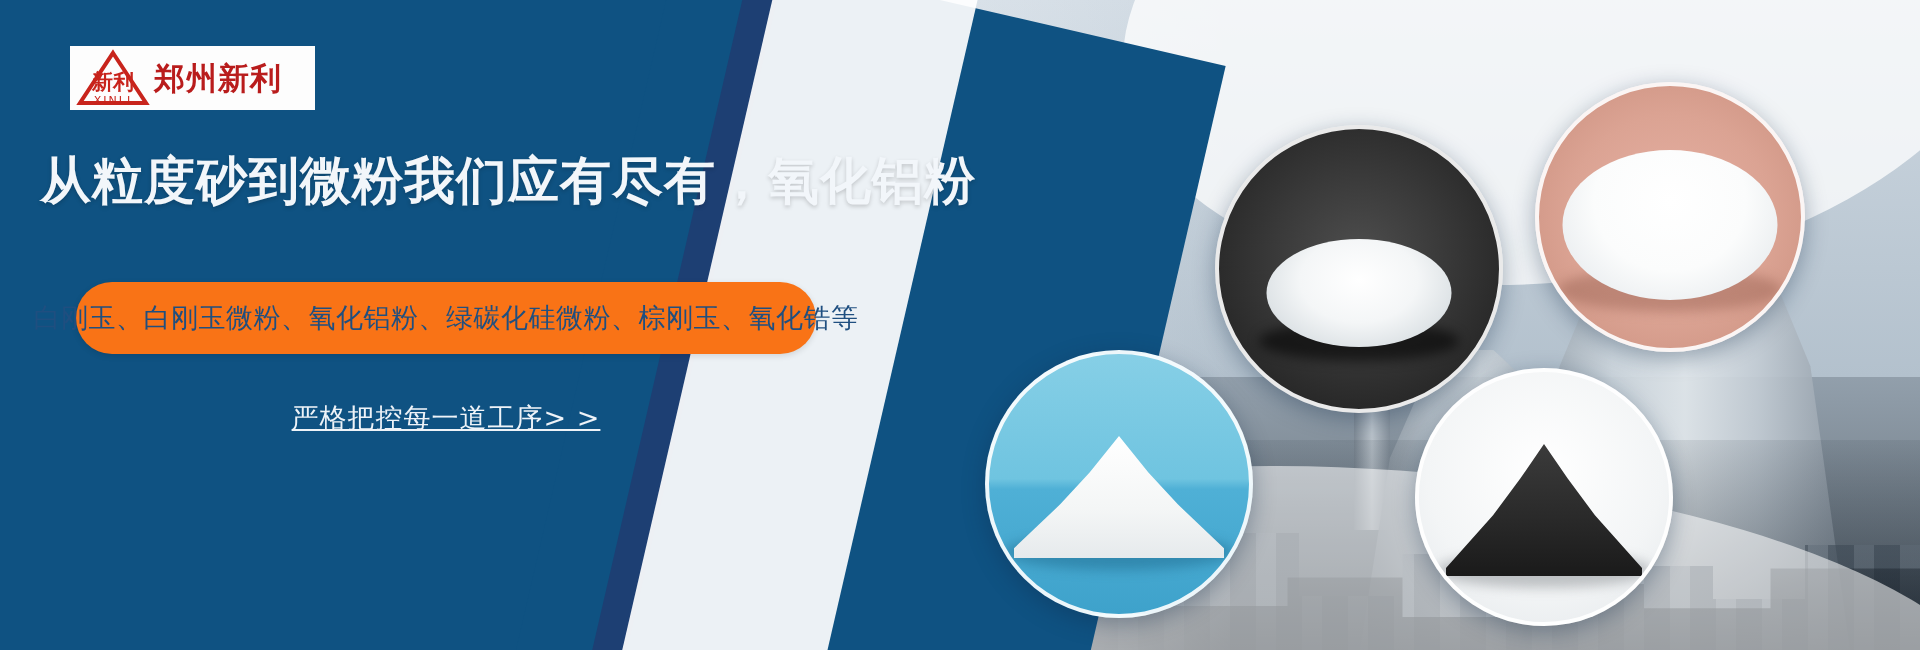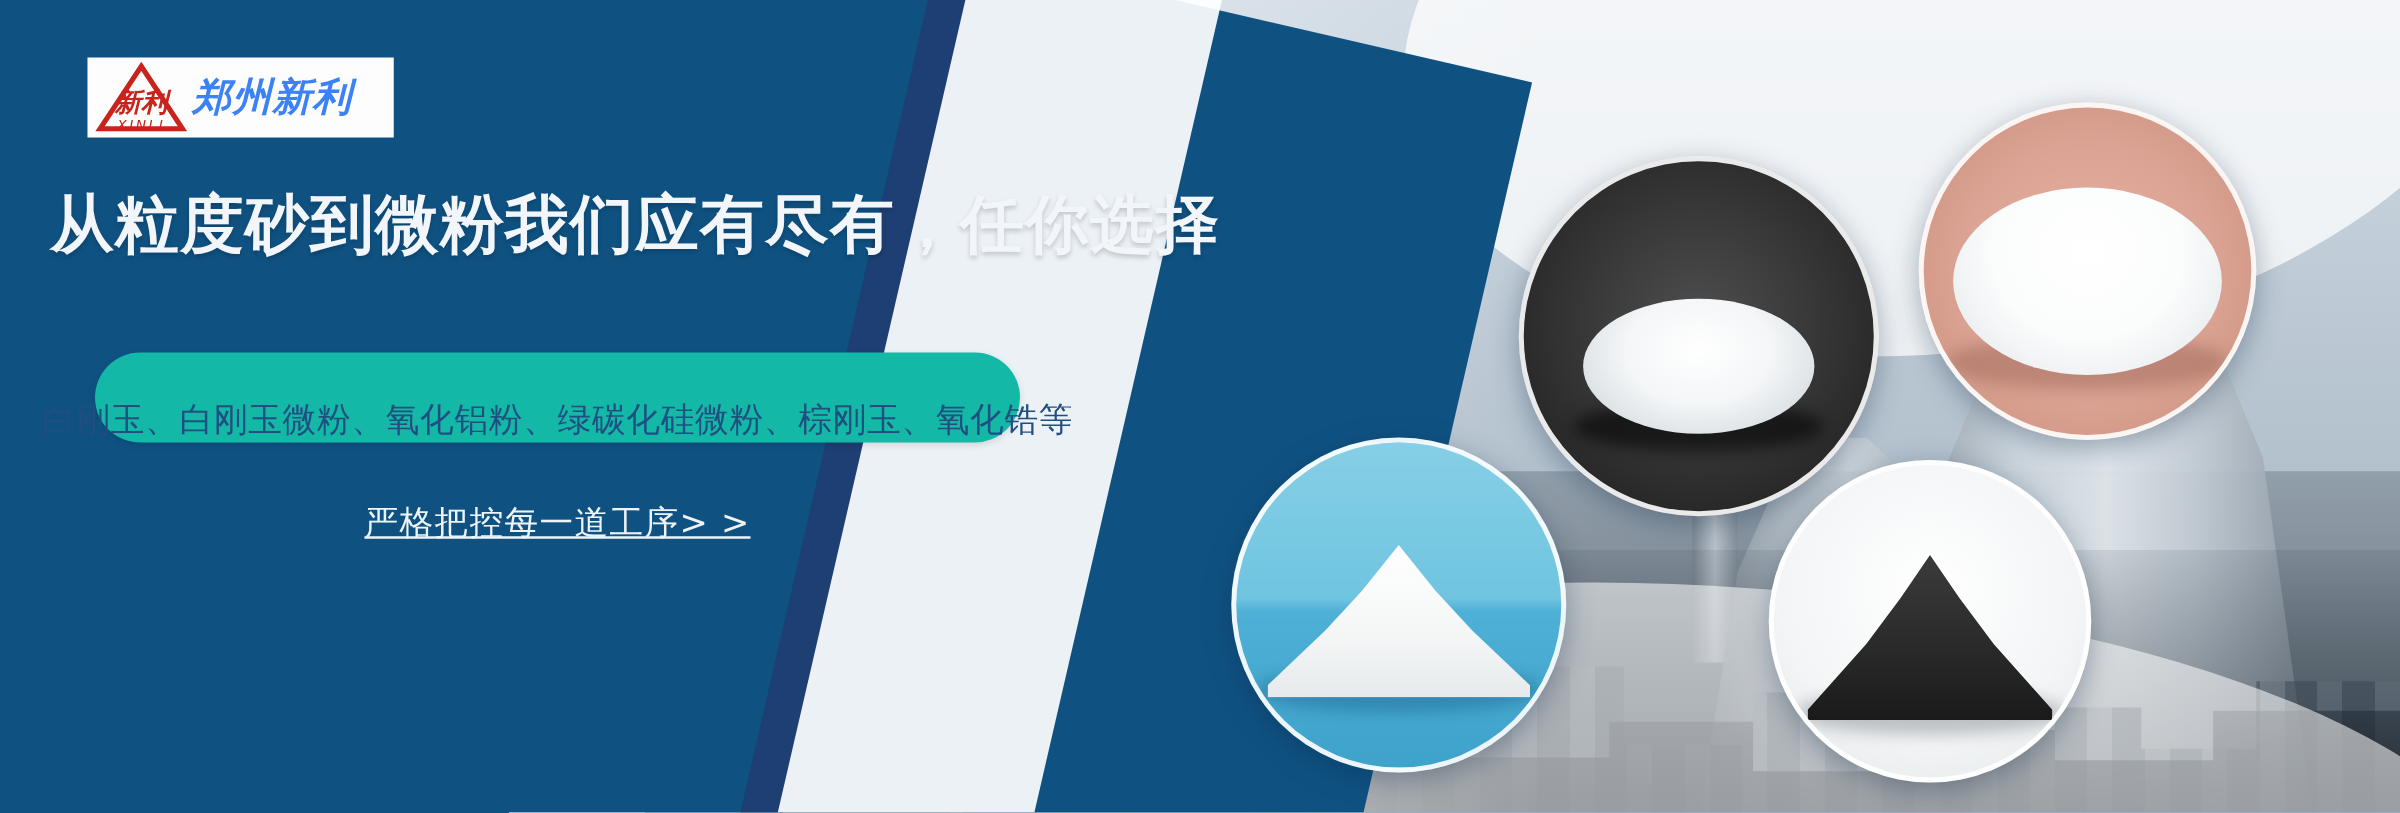--- a/index.html
+++ b/index.html
@@ -96,46 +96,46 @@
     position:absolute;left:760px;top:470px;width:1250px;height:420px;
     background:#ffffff;opacity:.55;
     border-radius:50% 50% 0 0;
     transform:rotate(4deg);
   }
 
   
   .logo-box{
     position:absolute;left:70px;top:46px;width:245px;height:64px;
     background:#fdfdfd;display:flex;align-items:center;
-    box-sizing:border-box;padding:0 6px;font-style:italic;
+    box-sizing:border-box;padding:0 6px;
   }
   .logo-mark{
     position:relative;width:74px;height:58px;flex:0 0 auto;
   }
   .logo-mark svg{display:block;}
   .logo-word{
-    color:#3b82f6;font-weight:700;font-size:31px;letter-spacing:1px;
+    color:#b91c1c;font-weight:700;font-size:31px;letter-spacing:1px;
     margin-left:4px;line-height:1;white-space:nowrap;
     font-family:"DejaVu Sans","Liberation Sans",sans-serif;
   }
 
   
   .headline{
     position:absolute;left:40px;top:150px;
     color:#f2f6fa;font-size:51px;font-weight:700;letter-spacing:1px;
     white-space:nowrap;line-height:1.2;
     text-shadow:0 2px 4px rgba(0,0,0,.18);
   }
 
   
   .pill{
     position:absolute;left:76px;top:282px;
     width:740px;height:72px;border-radius:36px;
-    background:#14b8a6;
-    display:flex;align-items:flex-end;justify-content:center;
+    background:#f97316;
+    display:flex;align-items:center;justify-content:center;
     box-shadow:0 2px 6px rgba(0,0,0,.12);
   }
   .pill-text{
     color:#1f4f80;font-size:27px;letter-spacing:.5px;white-space:nowrap;
   }
 
   
   .cta{
     position:absolute;left:76px;top:400px;width:740px;
     text-align:center;
@@ -231,21 +231,21 @@
     <div class="logo-mark">
       <svg width="74" height="58" viewBox="0 0 74 58" aria-hidden="true">
         <polygon points="37,4 70,54 4,54" fill="none" stroke="#c8241c" stroke-width="4"></polygon>
         <text x="37" y="40" font-size="21" font-weight="700" fill="#c8241c" text-anchor="middle" font-family="DejaVu Sans, Liberation Sans, sans-serif">新利</text>
         <text x="37" y="55" font-size="11" fill="#c8241c" letter-spacing="2" text-anchor="middle" font-family="DejaVu Sans, Liberation Sans, sans-serif">XINLI</text>
       </svg>
     </div>
     <div class="logo-word">郑州新利</div>
   </div>
 
-  <div class="headline">从粒度砂到微粉我们应有尽有，任你选择</div>
+  <div class="headline">从粒度砂到微粉我们应有尽有，氧化铝粉</div>
 
   <div class="pill">
     <span class="pill-text">白刚玉、白刚玉微粉、氧化铝粉、绿碳化硅微粉、棕刚玉、氧化锆等</span>
   </div>
 
   <div class="cta">严格把控每一道工序&gt; &gt;</div>
 
 </div>
 
 </body></html>

